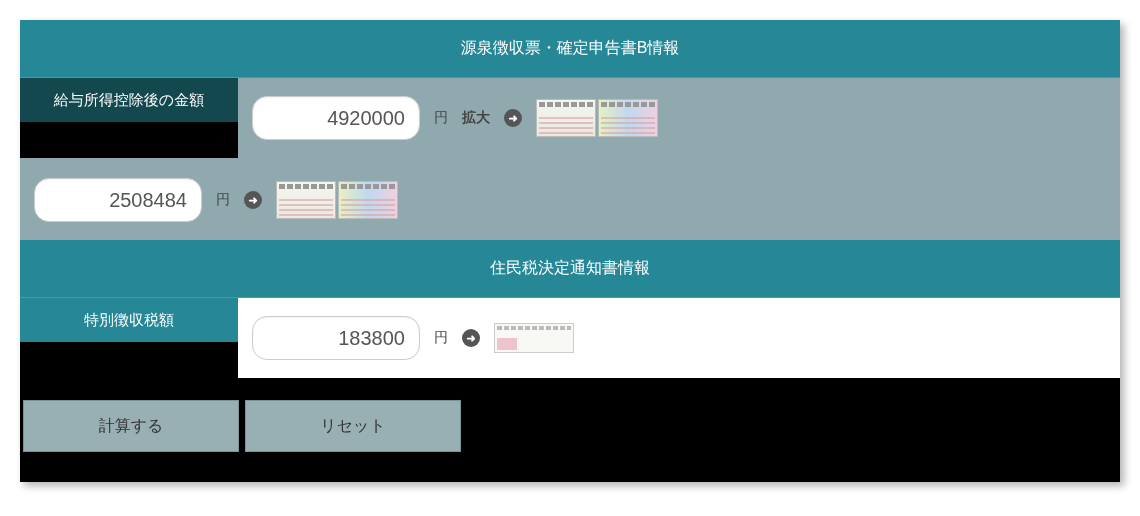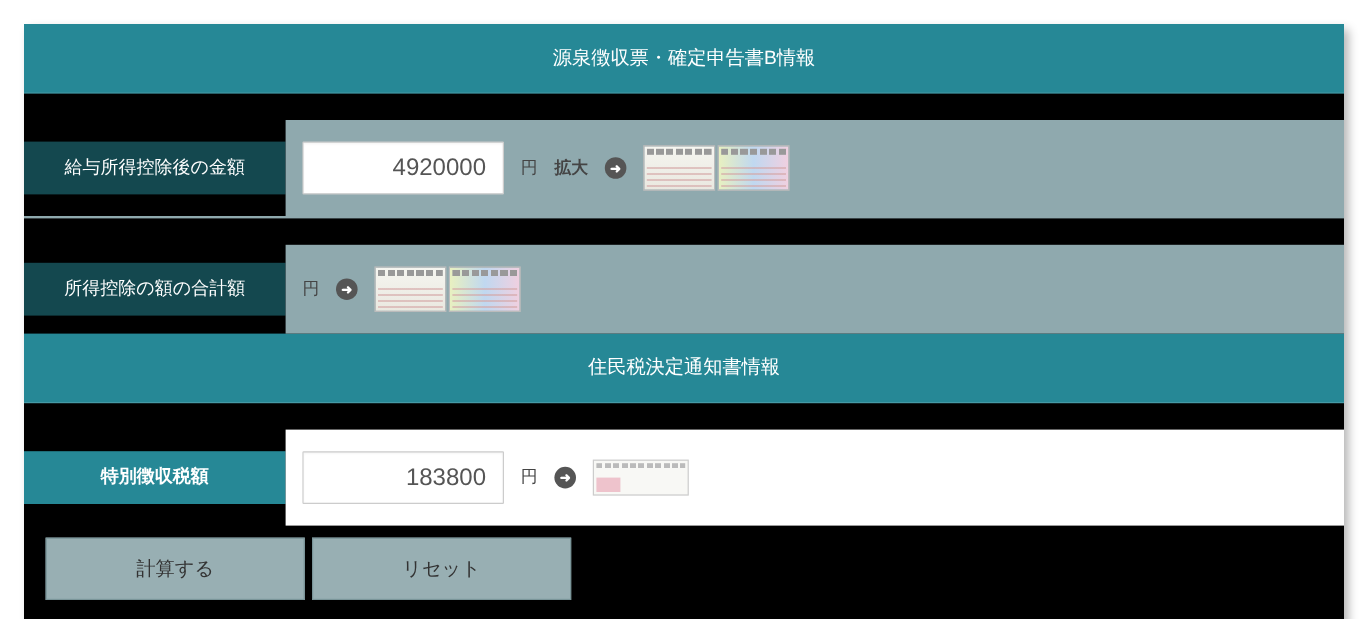--- a/index.html
+++ b/index.html
@@ -21,22 +21,21 @@
     .section-header {
       background: #268896;
       color: #ffffff;
       text-align: center;
       padding: 18px 0;
       font-size: 16px;
       border-bottom: 1px solid rgba(255,255,255,0.15);
     }
     .row {
       display: flex;
-      align-items: center;
-      margin-top: 22px;
+      align-items: flex-start;
     }
     .row-label {
       width: 218px;
       background: #14484f;
       color: #ffffff;
       display: flex;
       flex-direction: column;
       justify-content: center;
       align-items: center;
       font-size: 15px;
@@ -53,21 +52,21 @@
       gap: 14px;
     }
     .row-content.white {
       background: #ffffff;
     }
     .num-input {
       width: 168px;
       height: 44px;
       background: #ffffff;
       border: 1px solid #cccccc;
-      border-radius: 1px;
+      border-radius: 15px;
       font-size: 20px;
       text-align: right;
       padding: 0 14px;
       color: #555555;
       box-shadow: inset 0 1px 2px rgba(0,0,0,0.05);
     }
     .unit {
       font-size: 14px;
       color: #444444;
     }
@@ -139,35 +138,36 @@
       background: #e8a0b0;
       opacity: 0.6;
     }
     .row-divider {
       height: 2px;
       background: #8fa9ae;
     }
     .button-row {
       display: flex;
       gap: 6px;
-      padding: 10px 0 0 18px;
+      padding: 10px 0 0 3px;
+      margin-top: 12px;
     }
     .action-button {
       width: 216px;
       height: 52px;
       background: #98afb3;
       border: 1px solid #7a9599;
       color: #333333;
       font-size: 16px;
       cursor: pointer;
       font-family: inherit;
     }
     .row-label.highlight {
       background: #268896;
-      font-weight: bold;
+      font-weight: normal;
     }
     .label-sub {
       font-size: 13px;
     }
   </style>
 </head>
 <body>
 
 <div class="panel">
 
@@ -185,24 +185,22 @@
       <div class="thumb">
         <div class="thumb-sheet"></div>
         <div class="thumb-sheet colorful"></div>
       </div>
     </div>
   </div>
 
   <div class="row-divider"></div>
 
   <div class="row">
-    <div class="row-label">
-      <span>所得控除の額の合計額</span>
-    </div>
     <div class="row-content">
+      <input type="text" class="num-input" value="2508484" style="">
       <span class="unit">円</span>
       <span class="arrow-icon">➜</span>
       <div class="thumb">
         <div class="thumb-sheet"></div>
         <div class="thumb-sheet colorful"></div>
       </div>
     </div>
   </div>
 
   <div class="section-header">住民税決定通知書情報</div>

